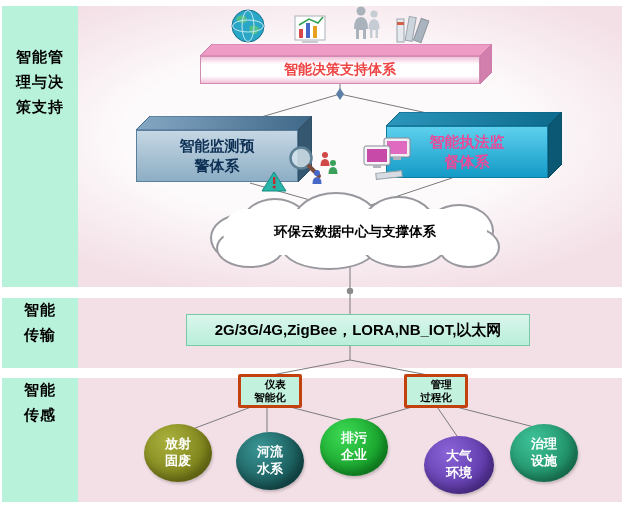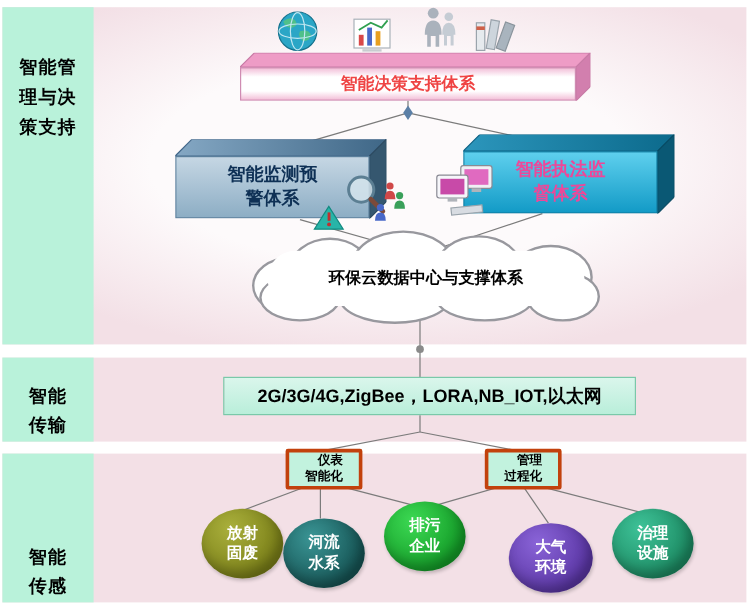--- a/index.html
+++ b/index.html
@@ -9,21 +9,21 @@
   .preline{white-space:pre-line;}
 
   
   .band{position:absolute;left:2px;right:2px;background:#f3e0e6;}
   .band1{top:6px;height:281px;background:radial-gradient(ellipse 62% 58% at 52% 46%, #fdfafb 52%, #f3e0e6 100%);}
   .band2{top:298px;height:70px;}
   .band3{top:378px;height:124px;}
 
   
   .side-label{position:absolute;left:2px;width:76px;background:#b9f2da;
-              display:flex;align-items:flex-end;justify-content:center;
+              display:flex;align-items:flex-start;justify-content:center;
               font-weight:bold;font-size:15px;color:#000;text-align:center;
               line-height:1.65;letter-spacing:1px;z-index:2;}
   .side-label.mgmt{top:6px;height:281px;align-items:flex-start;padding-top:39px;box-sizing:border-box;}
   .side-label.trans{top:298px;height:70px;}
   .side-label.sense{top:378px;height:124px;}
 
   
   .lines{position:absolute;left:0;top:0;z-index:1;}
   .iconlayer{z-index:3;}
 
@@ -149,21 +149,21 @@
             <stop offset="1" stop-color="#f2bcd6"></stop>
         </linearGradient>
       </defs>
       <polygon points="12,0 292,0 280,12 0,12" fill="#ee9cc6" stroke="#c87ba6"></polygon>
       <polygon points="280,12 292,0 292,28 280,40" fill="#d27fae" stroke="#c87ba6"></polygon>
       <rect x="0.5" y="12.5" width="279" height="27" fill="url(#pinkFront)" stroke="#cf8cb2"></rect>
     </svg>
     <div class="txt decision-txt">智能决策支持体系</div>
   </div>
 
-  <div class="banner" style="left:146px;top:116px;width:176px;height:58px">
+  <div class="banner" style="left:136px;top:116px;width:176px;height:58px">
     <svg width="176" height="66" viewBox="0 0 176 66">
       <defs>
         <linearGradient id="lbTop" x1="0" y1="0" x2="1" y2="0">
           <stop offset="0" stop-color="#85a8c4"></stop>
             <stop offset="1" stop-color="#3f6787"></stop>
         </linearGradient>
         <linearGradient id="lbFront" x1="0" y1="0" x2="0" y2="1">
           <stop offset="0" stop-color="#c6d7e4"></stop>
             <stop offset="1" stop-color="#8cadc4"></stop>
         </linearGradient>
@@ -245,21 +245,21 @@
 
   <div class="pnode preline" style="left:238px;top:374px">
     <span class="preline">仪表
 智能化</span>
   </div>
   <div class="pnode preline" style="left:404px;top:374px">
     <span class="preline">管理
 过程化</span>
   </div>
 
-  <div class="scircle c-radioactive preline" style="left:168px;top:424px">
+  <div class="scircle c-radioactive preline" style="left:144px;top:424px">
     <span class="preline">放射
 固废</span>
   </div>
   <div class="scircle c-river preline" style="left:236px;top:432px">
     <span class="preline">河流
 水系</span>
   </div>
   <div class="scircle c-pollution preline" style="left:320px;top:418px">
     <span class="preline">排污
 企业</span>

